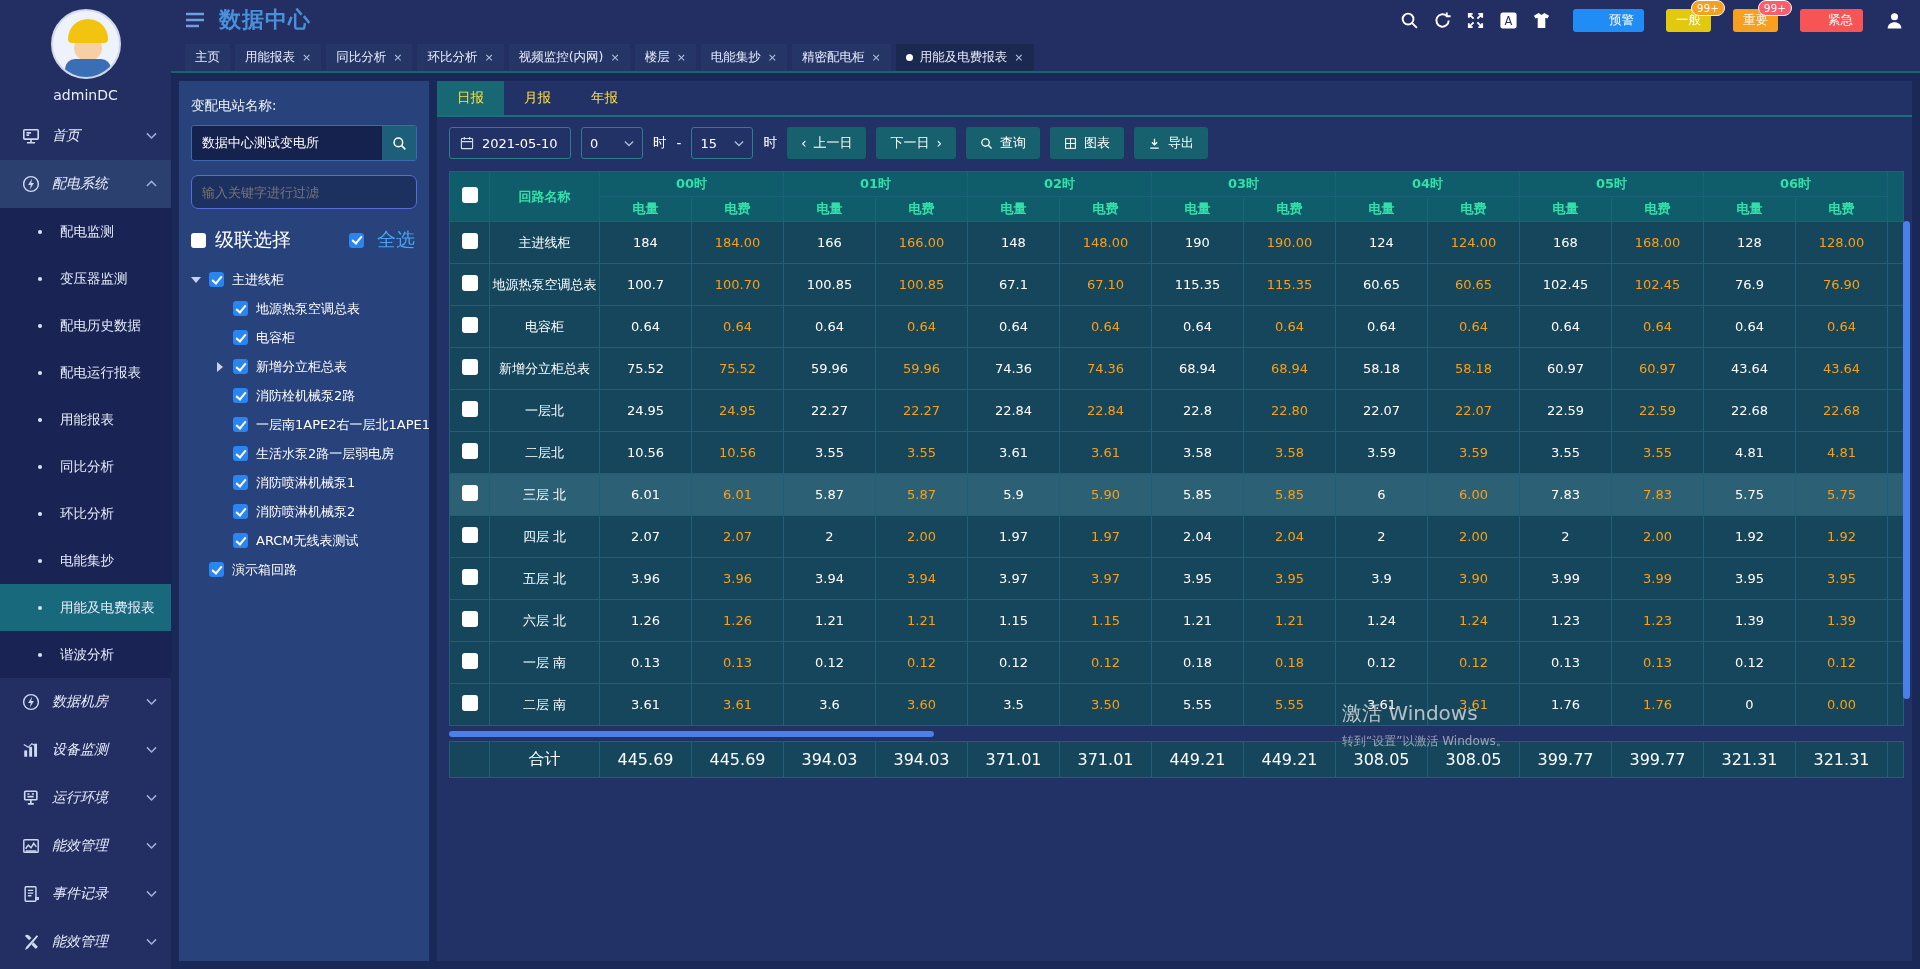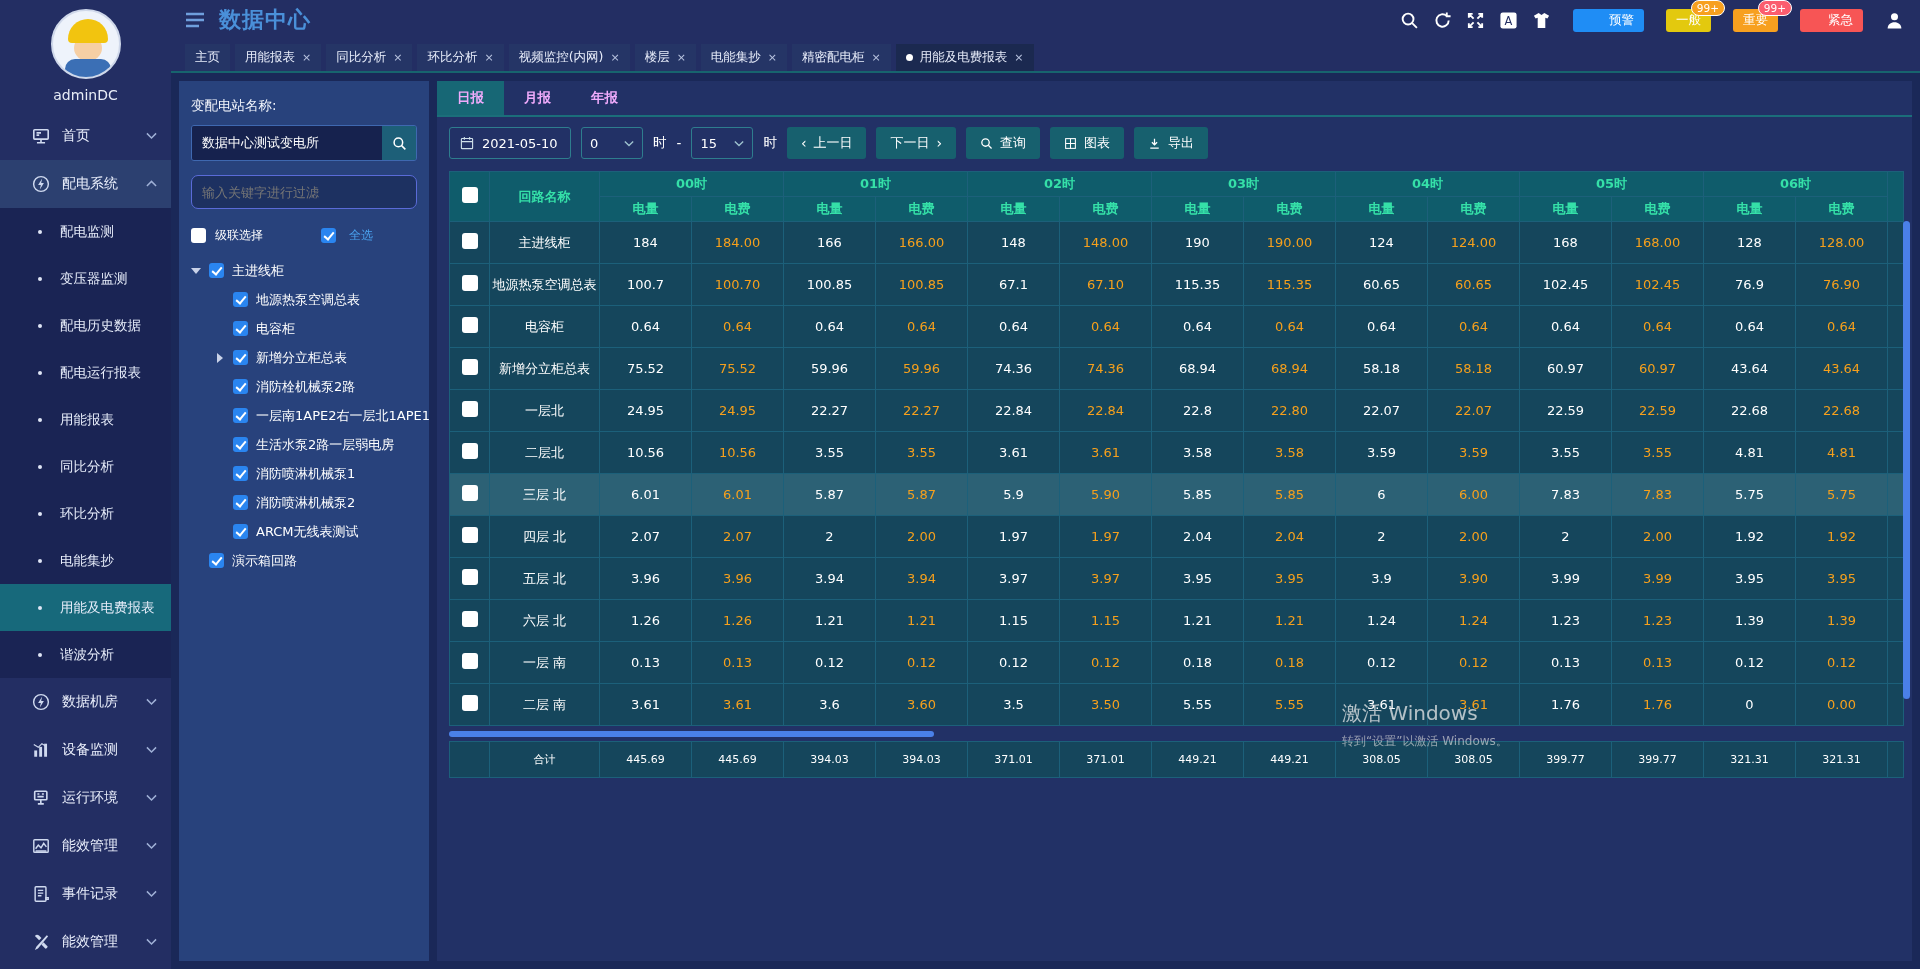--- a/index.html
+++ b/index.html
@@ -10,21 +10,21 @@
 
   
   .sidebar { width:171px; background:#232e63; flex:0 0 171px; display:flex; flex-direction:column; }
   .profile { height:112px; display:flex; flex-direction:column; align-items:center; justify-content:center; gap:8px; }
   .avatar { width:70px; height:70px; border-radius:50%; background:#eef3fb; position:relative; overflow:hidden; border:2px solid #cfd8ea;}
   .avatar .helmet { position:absolute; left:15px; top:8px; width:40px; height:24px; background:#f2c40f; border-radius:20px 20px 4px 4px; }
   .avatar .face { position:absolute; left:21px; top:24px; width:28px; height:26px; background:#f6cfa4; border-radius:50%; }
   .avatar .body { position:absolute; left:12px; top:48px; width:46px; height:22px; background:#3b6fb5; border-radius:10px 10px 0 0; }
   .profile .uname { font-size:14px; color:#e8edf7; }
   .nav { flex:1; display:flex; flex-direction:column; }
-  .nav-group { height:48px; display:flex; align-items:center; padding:0 14px 0 32px; gap:12px; font-size:14px; cursor:pointer; color:#e9eefb;}
+  .nav-group { height:48px; display:flex; align-items:center; padding:0 14px 0 22px; gap:12px; font-size:14px; cursor:pointer; color:#e9eefb;font-style:italic;}
   .nav-group .gicon { width:18px; height:18px; color:#cfd9ef; }
   .nav-group .glabel { flex:1; }
   .nav-group .chev { width:11px; height:8px; color:#9fb0d6; }
   .nav-group.active-parent { background:#2c4070; }
   .submenu { background:#1a2454; }
   .sub-item { height:47px; display:flex; align-items:center; padding-left:38px; gap:18px; font-size:13.5px; color:#e6ecf9; cursor:pointer; }
   .sub-item .dot { width:4px; height:4px; border-radius:50%; background:#dfe6f5; }
   .sub-item.active { background:#17697b; }
 
   
@@ -54,34 +54,34 @@
   .station-input { flex:1; background:#16224e; color:#fff; border:none; font-size:13px; padding:0 10px;
     font-family:"DejaVu Sans","Liberation Sans",sans-serif; }
   .station-btn { width:42px; background:#1d5f78; border:none; color:#fff; cursor:pointer; display:flex; align-items:center; justify-content:center;}
   .station-btn svg { width:15px; height:15px; }
   .kw-input { width:100%; height:34px; background:rgba(10,18,48,.35); border:1px solid #5a6bd8; border-radius:7px;
     color:#aeb9dc; font-size:13px; padding:0 10px; margin-bottom:14px; font-family:"DejaVu Sans","Liberation Sans",sans-serif;}
   .cb { width:15px; height:15px; border-radius:3px; background:#fff; display:inline-block; position:relative; flex:0 0 15px; cursor:pointer;}
   .cb.checked { background:#2a85f0; }
   .cb.checked::after { content:""; position:absolute; left:4.5px; top:1.5px; width:4px; height:8px;
     border:solid #fff; border-width:0 2px 2px 0; transform:rotate(40deg); }
-  .opt-row { display:flex; align-items:center; gap:9px; font-size:12px; margin:4px 0 12px; }
+  .opt-row { display:flex; align-items:center; gap:9px; font-size:19px; margin:4px 0 12px; }
   .opt-row .all { color:#4aa3f0; margin-left:4px; }
   .opt-row .gap { width:40px; }
   .tree { font-size:13px; }
   .t-row { display:flex; align-items:center; height:29px; gap:8px; white-space:nowrap; cursor:pointer; }
   .t-ind1 { padding-left:0; } .t-ind2 { padding-left:24px; }
   .t-arrow { width:10px; flex:0 0 10px; display:flex; justify-content:center; }
   .tri-down { width:0; height:0; border-left:5px solid transparent; border-right:5px solid transparent; border-top:6px solid #c9d2e8; }
   .tri-right { width:0; height:0; border-top:5px solid transparent; border-bottom:5px solid transparent; border-left:6px solid #c9d2e8; }
 
   
   .report { flex:1; background:#223166; display:flex; flex-direction:column; min-width:0; position:relative; }
   .rtabs { height:36px; border-bottom:2px solid #1b6e7a; display:flex; }
-  .rtab { width:67px; display:flex; align-items:center; justify-content:center; font-size:13.5px; cursor:pointer; color:#f0abfc;font-weight:bold;}
+  .rtab { width:67px; display:flex; align-items:center; justify-content:center; font-size:13.5px; cursor:pointer; color:#fde047;}
   .rtab.active { background:#176775; }
   .toolbar { display:flex; align-items:center; gap:10px; padding:10px 12px 8px; }
   .ctrl { height:32px; border:1px solid #2e7d8e; border-radius:3px; display:flex; align-items:center; color:#fff; font-size:13px; background:transparent;}
   .datebox { width:122px; padding:0 10px; gap:8px; cursor:pointer;}
   .datebox svg { width:14px; height:14px; color:#cfe0ea; }
   .hsel { width:62px; padding:0 8px; justify-content:space-between; cursor:pointer;}
   .hsel svg { width:10px; height:7px; color:#9fc3cf; }
   .unit { font-size:13.5px; }
   .tbtn { height:32px; background:#17606e; border:none; border-radius:3px; color:#fff; font-size:13px; padding:0 14px;
     display:flex; align-items:center; gap:7px; cursor:pointer; font-family:"DejaVu Sans","Liberation Sans",sans-serif;}
@@ -94,21 +94,21 @@
   col.c-cb { width:40px; } col.c-name { width:110px; } col.c-fill { width:16px; }
   th, td { border:1px solid #1c607a; text-align:center; overflow:hidden; }
   thead th { background:#0f5c6b; color:#35e0a8; font-size:13px; font-weight:bold; height:25px; }
   tbody td { background:#15465c; height:42px; font-size:13px; }
   tbody tr.hl td { background:#2c6175; }
   td.v-energy { color:#fff; } td.v-cost { color:#f6a01c; }
   td.name-cell { color:#fff; }
   .rowcb { width:16px; height:16px; border-radius:3px; background:#fff; display:inline-block; cursor:pointer;}
   .hscroll { height:6px; width:485px; background:#4a80e8; border-radius:3px; margin:5px 0 4px 12px; }
   .totalwrap { padding:0 8px 0 12px; }
-  .totaltbl td { background:#15465c; height:36px; font-size:11px; color:#fff; border:1px solid #1c607a; text-align:center;}
+  .totaltbl td { background:#15465c; height:36px; font-size:16px; color:#fff; border:1px solid #1c607a; text-align:center;}
   .totaltbl td.tname { text-align:center; }
   .vscroll { position:absolute; right:2px; top:140px; width:7px; height:478px; background:#4a80e8; border-radius:4px; }
 
   
   .wm { position:absolute; left:1342px; top:700px; color:rgba(235,235,235,.75); pointer-events:none; z-index:50; }
   .wm .l1 { font-size:20px; }
   .wm .l2 { font-size:12px; margin-top:6px; color:rgba(220,220,220,.65); }
 </style>
 </head>
 <body>

